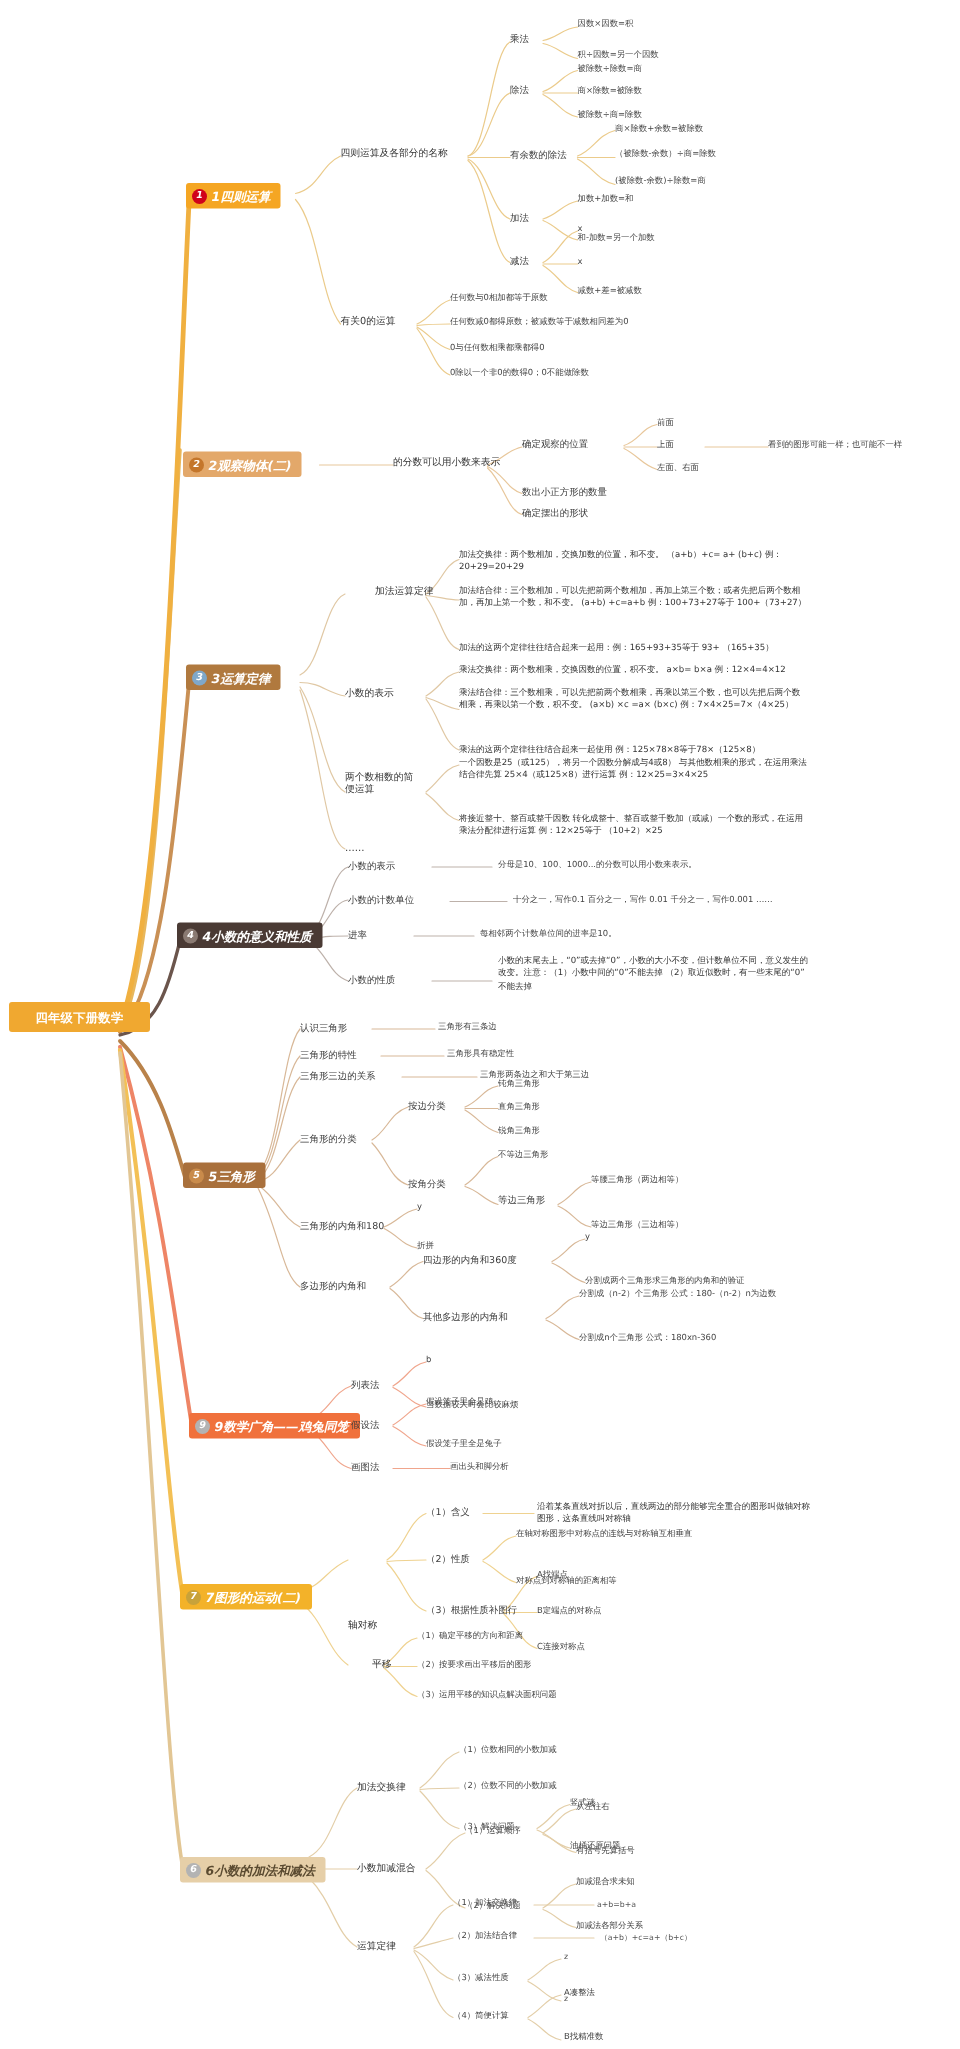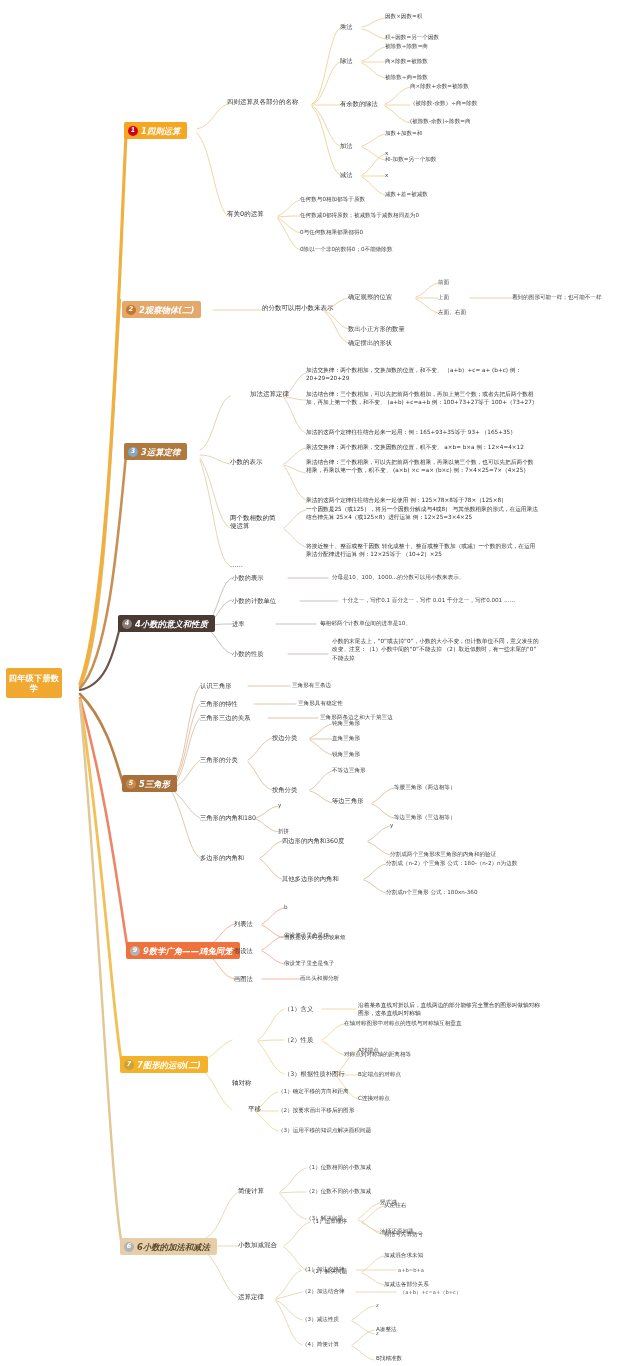--- a/index.html
+++ b/index.html
@@ -9,21 +9,21 @@
     background:#ffffff;
     font-family:"DejaVu Sans","Liberation Sans",sans-serif;
   }
   #canvas{ position:relative; width:640px; height:1366px; background:#fff; }
   #wires{ position:absolute; inset:0; width:640px; height:1366px; pointer-events:none; }
 
   
   .node{ position:absolute; white-space:pre-wrap; line-height:1.22; }
 
   .root{
-    left:6px; top:668px; width:56px;
+    left:6px; top:668px; width:94px;
     background:#F0A830; color:#ffffff;
     font-size:8.2px; font-weight:bold; text-align:center;
     padding:5px 2px; border-radius:2px; letter-spacing:.2px;
   }
 
   
   .chapter{
     display:flex; align-items:center; gap:3px;
     padding:3.5px 7px 3.5px 4px;
     color:#ffffff; font-size:8.4px; font-weight:bold;
@@ -387,21 +387,21 @@
   <div class="node lbl sm" style="left:358px; top:1071px;">B定端点的对称点</div>
   <div class="node lbl sm" style="left:358px; top:1095px;">C连接对称点</div>
   <div class="node lbl sm" style="left:278px; top:1088px;">（1）确定平移的方向和距离</div>
   <div class="node lbl sm" style="left:278px; top:1107px;">（2）按要求画出平移后的图形</div>
   <div class="node lbl sm" style="left:278px; top:1127px;">（3）运用平移的知识点解决面积问题</div>
 
   <div class="node chapter c6" style="left:120px; top:1238px;">
     <span class="num">6</span>
     <span>6小数的加法和减法</span>
   </div>
-  <div class="node lbl mid" style="left:238px; top:1188px;">简便计算</div>
+  <div class="node lbl mid" style="left:238px; top:1188px;">加法交换律</div>
   <div class="node lbl mid" style="left:238px; top:1242px;">小数加减混合</div>
   <div class="node lbl mid" style="left:238px; top:1294px;">运算定律</div>
 
   <div class="node lbl sm" style="left:306px; top:1164px;">（1）位数相同的小数加减</div>
   <div class="node lbl sm" style="left:306px; top:1188px;">（2）位数不同的小数加减</div>
   <div class="node lbl sm" style="left:306px; top:1215px;">（3）解决问题</div>
   <div class="node lbl sm" style="left:380px; top:1199px;">竖式谜</div>
   <div class="node lbl sm" style="left:380px; top:1228px;">油桶还原问题</div>
 
   <div class="node lbl sm" style="left:310px; top:1218px;">（1）运算顺序</div>

